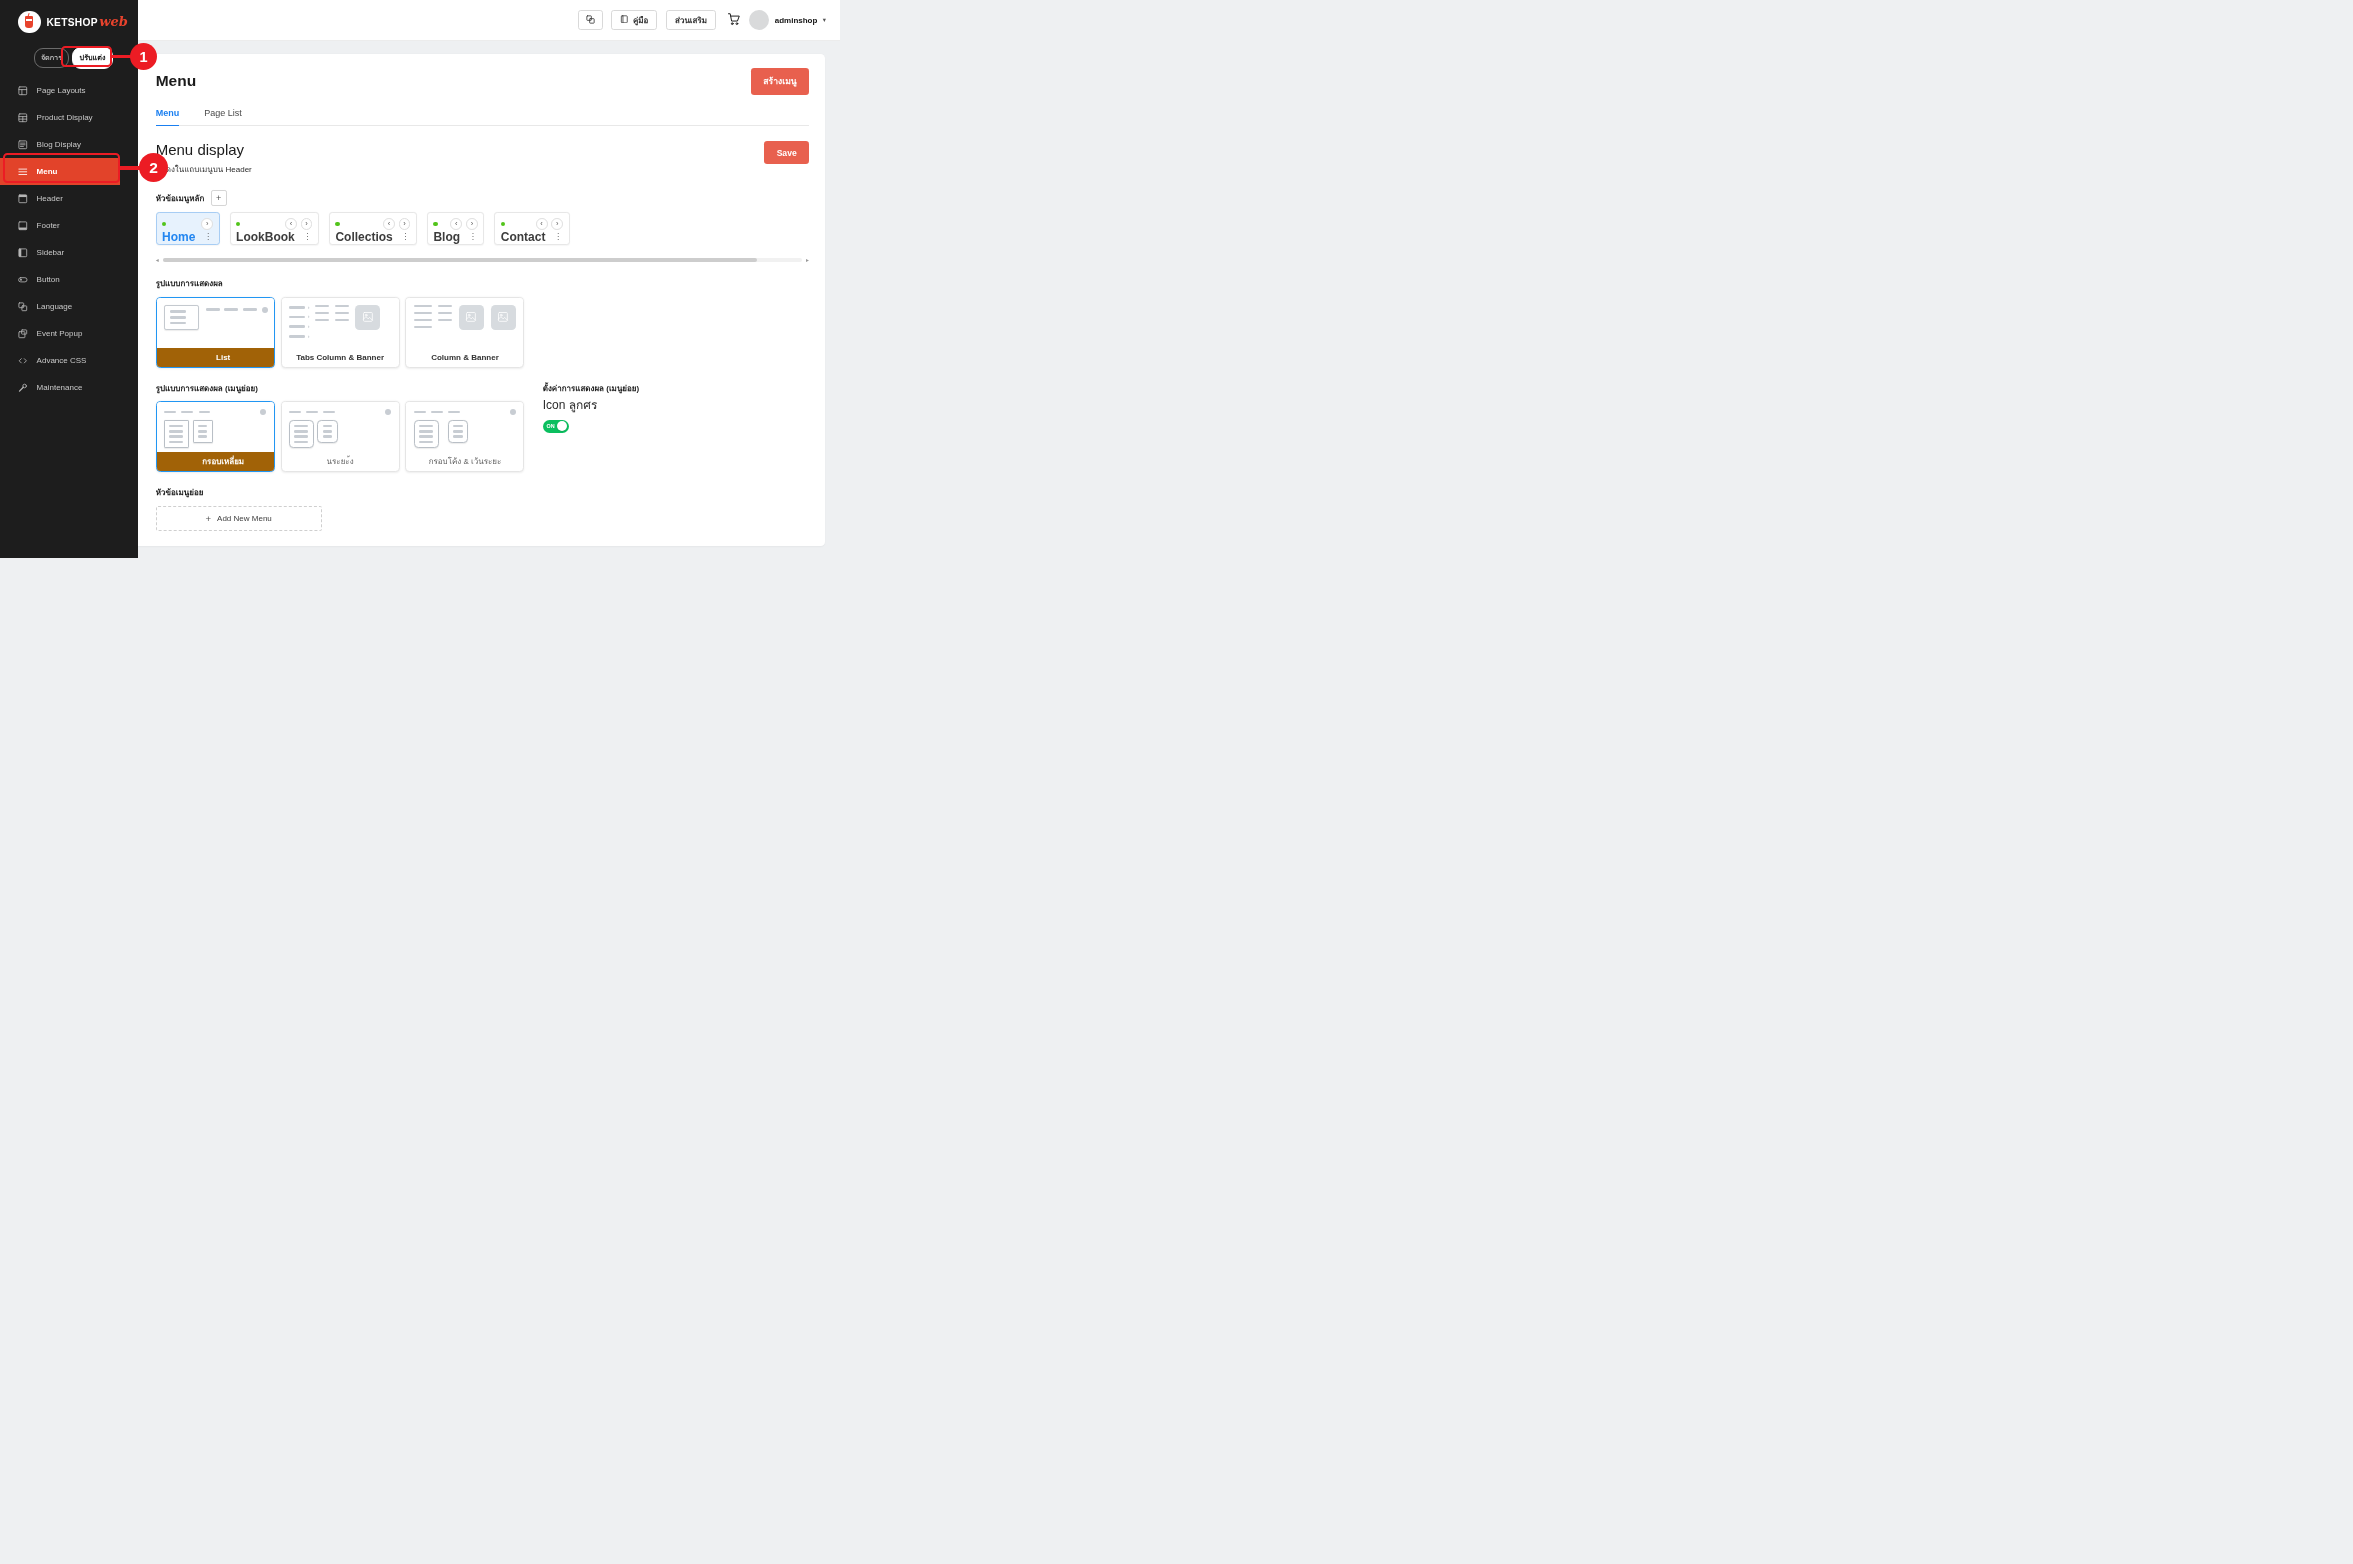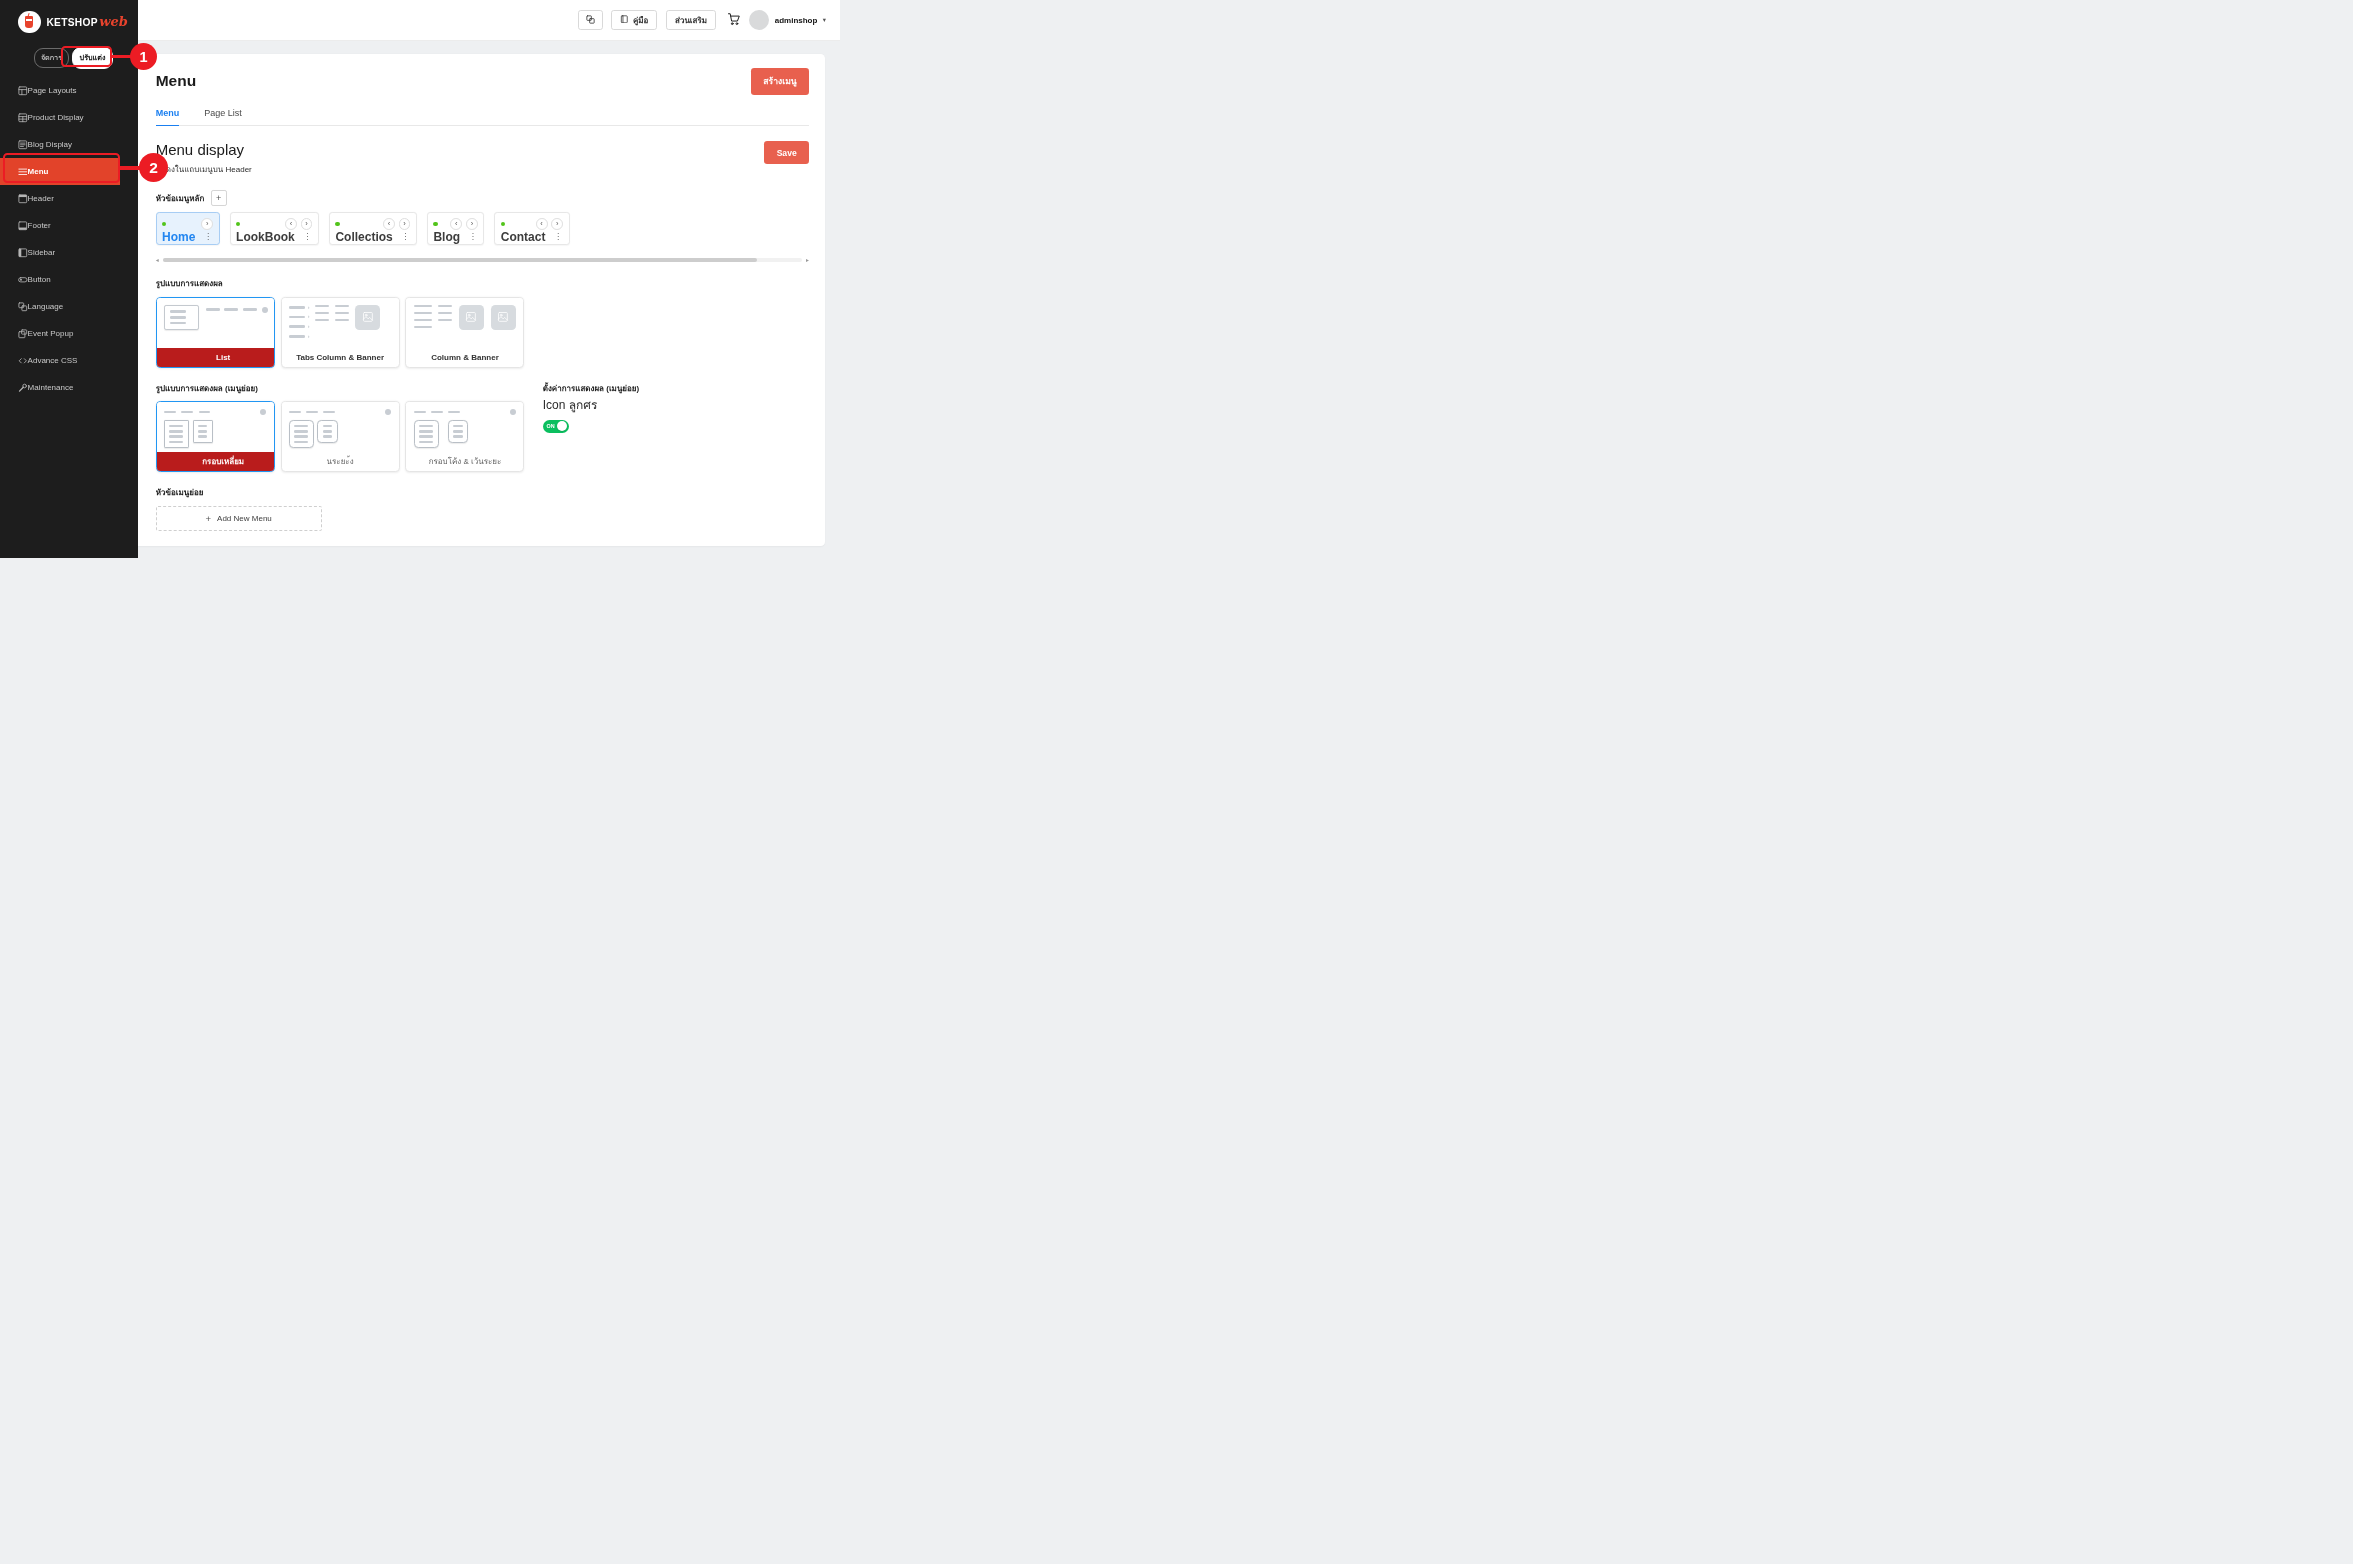--- a/index.html
+++ b/index.html
@@ -19,21 +19,21 @@
   .cup:before { content:""; position:absolute; left:1.1px; right:1.1px; top:3.2px; height:2.1px; background:#fff; }
   .cup:after { content:""; position:absolute; left:3.2px; top:-3.2px; width:1.3px; height:4.3px; background:#e8432d; transform:rotate(18deg); }
   .brand-name { font-size:10.2px; font-weight:bold; color:#fff; letter-spacing:0.3px; }
   .brand-suffix { font-size:13px; font-weight:bold; font-style:italic; color:#e8432d; margin-left:1.6px; font-family:"DejaVu Serif",serif; }
 
   .mode-toggle { display:flex; align-items:center; gap:2.7px; margin:14px 0 0 34px; position:relative; z-index:2; }
   .mode-btn { font-size:7.2px; padding:3.2px 5.9px; border:0.5px solid #6b6b6b; color:#ececec; background:transparent; border-radius:9px; cursor:pointer; }
   .mode-btn.active { background:#fff; color:#101010; font-weight:bold; border-color:#fff; padding:4.3px 7px; }
 
   .side-menu { margin-top:8.6px; }
-  .side-item { display:flex; align-items:center; height:27px; padding-left:18px; font-size:8px; color:#c9c9c9; cursor:pointer; }
+  .side-item { display:flex; align-items:center; gap:9px; height:27px; padding-left:18px; font-size:8px; color:#c9c9c9; cursor:pointer; }
   .side-item .sicon { width:9.6px; height:9.6px; display:flex; color:#b5b5b5; flex:none; }
   .side-item .sicon svg { width:9.6px; height:9.6px; stroke:currentColor; fill:none; stroke-width:1.4; stroke-linecap:round; stroke-linejoin:round; }
   .side-item.active { background:#e2432a; color:#fff; margin-right:18px; font-weight:bold; }
   .side-item.active .sicon { color:#fff; }
 
   
   .main-col { flex:1; display:flex; flex-direction:column; height:100%; min-width:0; }
   .topbar { height:41px; background:#fff; display:flex; align-items:center; justify-content:flex-end; padding-right:14px; border-bottom:0.5px solid #ececec; gap:8.6px; }
   .tb-btn { display:flex; align-items:center; justify-content:center; gap:4.3px; height:20px; padding:0 8px; border:0.5px solid #d9d9d9; border-radius:2.7px; background:#fff; font-size:8px; font-weight:600; color:#2f2f2f; cursor:pointer; }
   .tb-btn svg { stroke:#3a3a3a; fill:none; stroke-width:1.5; stroke-linecap:round; stroke-linejoin:round; }
@@ -83,21 +83,21 @@
   .scroll-arrow { color:#9a9a9a; font-size:5.9px; cursor:pointer; }
   .scroll-track { flex:1; height:3.8px; background:#f1f1f1; border-radius:2.1px; position:relative; }
   .scroll-thumb { position:absolute; left:0; top:0; height:3.8px; width:93%; background:#cdcdcd; border-radius:2.1px; cursor:pointer; }
 
   
   .fmt-cards { display:flex; gap:5.9px; margin-top:6.4px; }
   .fmt-card { width:119px; border:0.5px solid #e5e5e5; border-radius:4.3px; background:#fff; overflow:hidden; box-shadow:0 0.5px 2.1px rgba(0,0,0,.07); cursor:pointer; }
   .fmt-card.selected { border:1.1px solid #2196f3; }
   .fmt-thumb { height:50px; padding:7px 7.5px; background:#fff; }
   .fmt-label { height:19px; display:flex; align-items:center; justify-content:center; font-size:8px; font-weight:600; color:#333; }
-  .fmt-card.selected .fmt-label { background:#b91c1c; color:#fff;padding-left:16px; }
+  .fmt-card.selected .fmt-label { background:#a16207; color:#fff;padding-left:16px; }
   .fmt-card .muted { color:#5a5a5a; font-weight:500; }
 
   .bar { height:2.7px; border-radius:1.3px; background:#c8cdd3; display:inline-block; flex:none; }
   .w18{width:9.6px}.w22{width:11.8px}.w26{width:14px}.w30{width:16px}.w34{width:18px}
   .t-avatar { width:5.9px; height:5.9px; border-radius:50%; background:#c8cdd3; margin-left:auto; flex:none; }
   .t-row { display:flex; gap:5.4px; align-items:center; }
   .t-col { display:flex; flex-direction:column; gap:4.3px; }
   .t-tabrow { display:flex; align-items:center; gap:2.7px; }
   .tchev { color:#b4bac1; font-size:5.4px; line-height:1; }
   .imgph { width:25px; height:25px; background:#d7dbdf; border-radius:4.3px; display:flex; align-items:center; justify-content:center; flex:none; }

